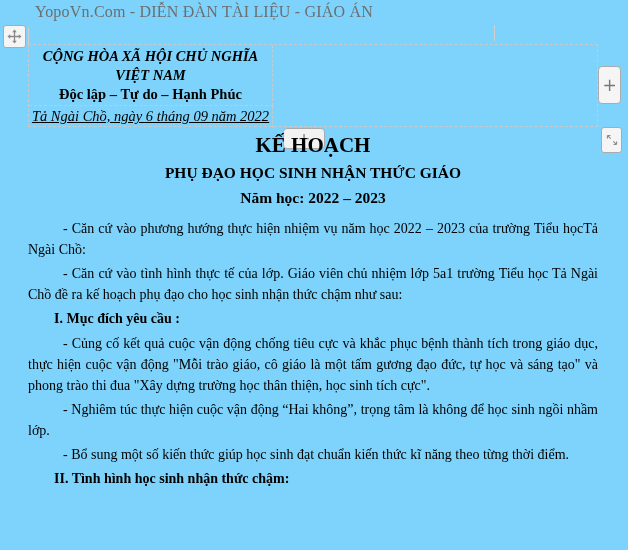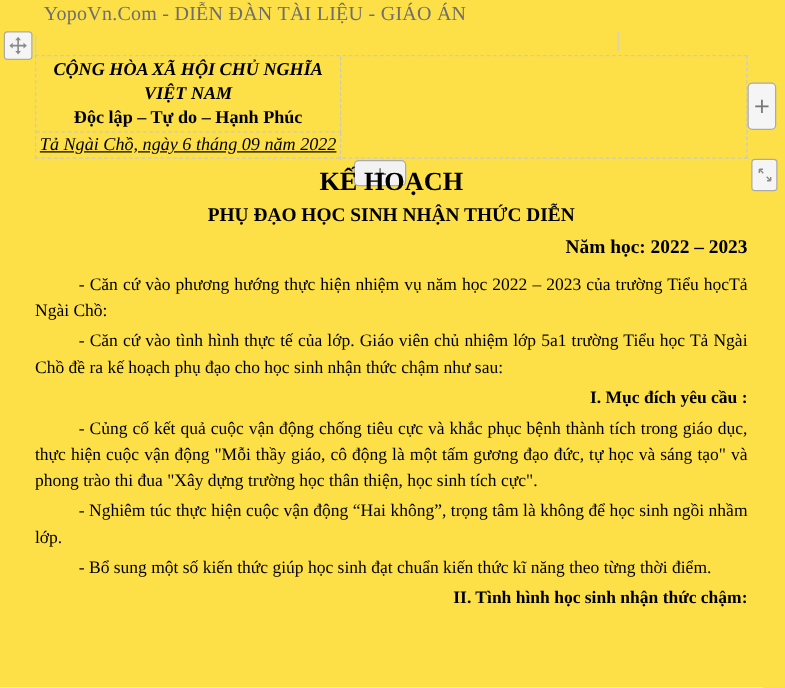--- a/index.html
+++ b/index.html
@@ -1,19 +1,19 @@
 <!DOCTYPE html>
 <html style="--watermark-text: #6e6e6e; --table-border: #c9c9c9; --control-border: #ababab; --control-bg: #f5f5f5; --control-icon: #8a8a8a; --body-text: #000000;"><head>
 <meta charset="utf-8">
 <style>
   * { margin:0; padding:0; box-sizing:border-box; }
   html,body { background:#fff; }
   .screen {
     position:relative; width:628px; height:550px; overflow:hidden;
-    background:#fde047; font-family:"Liberation Serif","DejaVu Serif",serif;
+    background:#7dd3fc; font-family:"Liberation Serif","DejaVu Serif",serif;
     color:var(--body-text,#000);
   }
   
   .watermark {
     position:absolute; left:35px; top:3px; font-size:16px;
     color:var(--watermark-text,#6e6e6e); letter-spacing:.2px; white-space:nowrap;
   }
   
   .ctl {
     position:absolute; display:flex; align-items:center; justify-content:center;
@@ -47,25 +47,25 @@
   .motto1 { font-weight:bold; font-size:14.5px; line-height:19px;
             max-width:272px; margin:2px auto 0;font-style:italic; }
   .motto2 { font-weight:bold; font-size:14.5px; line-height:19px; }
   .place-date { font-style:italic; font-size:14.5px; line-height:21px;text-decoration:underline; }
   
   .doc { position:absolute; left:28px; top:132px; width:570px; }
   .doc-title { text-align:center; font-weight:bold; font-size:21px;
                line-height:26px; margin-bottom:5px; }
   .doc-subtitle { text-align:center; font-weight:bold; font-size:15.5px;
                   line-height:20px; margin-bottom:5px; }
-  .doc-year { text-align:right; font-weight:bold; font-size:15.5px;
+  .doc-year { text-align:center; font-weight:bold; font-size:15.5px;
               line-height:20px; margin-bottom:10px; }
   .para { font-size:14px; line-height:21px; text-align:justify;
           text-indent:35px; margin-bottom:3px; }
-  .para.heading { font-weight:bold; text-indent:26px; text-align:right;
+  .para.heading { font-weight:bold; text-indent:26px; text-align:left;
                   margin-top:2px; margin-bottom:4px; }
 </style>
 </head>
 <body>
 
 <div class="screen">
 
   <div class="watermark">YopoVn.Com - DIỄN ĐÀN TÀI LIỆU - GIÁO ÁN</div>
 
   <button class="ctl move-handle" title="">
@@ -102,25 +102,25 @@
         <path d="M6.5 6.5 L2.8 2.8 M2.8 2.8 H6.2 M2.8 2.8 V6.2"></path>
         <path d="M9.5 9.5 L13.2 13.2 M13.2 13.2 H9.8 M13.2 13.2 V9.8"></path>
       </g>
     </svg>
   </button>
 
   <button class="ctl plus-center">+</button>
 
   <div class="doc">
     <div class="doc-title">KẾ HOẠCH</div>
-    <div class="doc-subtitle">PHỤ ĐẠO HỌC SINH NHẬN THỨC DIỄN</div>
+    <div class="doc-subtitle">PHỤ ĐẠO HỌC SINH NHẬN THỨC GIÁO</div>
     <div class="doc-year">Năm học: 2022 – 2023</div>
 
     <p class="para">- Căn cứ vào phương hướng thực hiện nhiệm vụ năm học 2022 – 2023 của trường Tiểu họcTả Ngài Chồ:</p>
     <p class="para">- Căn cứ vào tình hình thực tế của lớp. Giáo viên chủ nhiệm lớp 5a1 trường Tiểu học Tả Ngài Chồ đề ra kế hoạch phụ đạo cho học sinh nhận thức chậm như sau:</p>
     <p class="para heading">I. Mục đích yêu cầu :</p>
-    <p class="para">- Củng cố kết quả cuộc vận động chống tiêu cực và khắc phục bệnh thành tích trong giáo dục, thực hiện cuộc vận động "Mỗi thầy giáo, cô động là một tấm gương đạo đức, tự học và sáng tạo" và phong trào thi đua "Xây dựng trường học thân thiện, học sinh tích cực".</p>
+    <p class="para">- Củng cố kết quả cuộc vận động chống tiêu cực và khắc phục bệnh thành tích trong giáo dục, thực hiện cuộc vận động "Mỗi trào giáo, cô giáo là một tấm gương đạo đức, tự học và sáng tạo" và phong trào thi đua "Xây dựng trường học thân thiện, học sinh tích cực".</p>
     <p class="para">- Nghiêm túc thực hiện cuộc vận động “Hai không”, trọng tâm là không để học sinh ngồi nhầm lớp.</p>
     <p class="para">- Bổ sung một số kiến thức giúp học sinh đạt chuẩn kiến thức kĩ năng theo từng thời điểm.</p>
     <p class="para heading">II. Tình hình học sinh nhận thức chậm:</p>
   </div>
 
 </div>
 
 </body></html>

